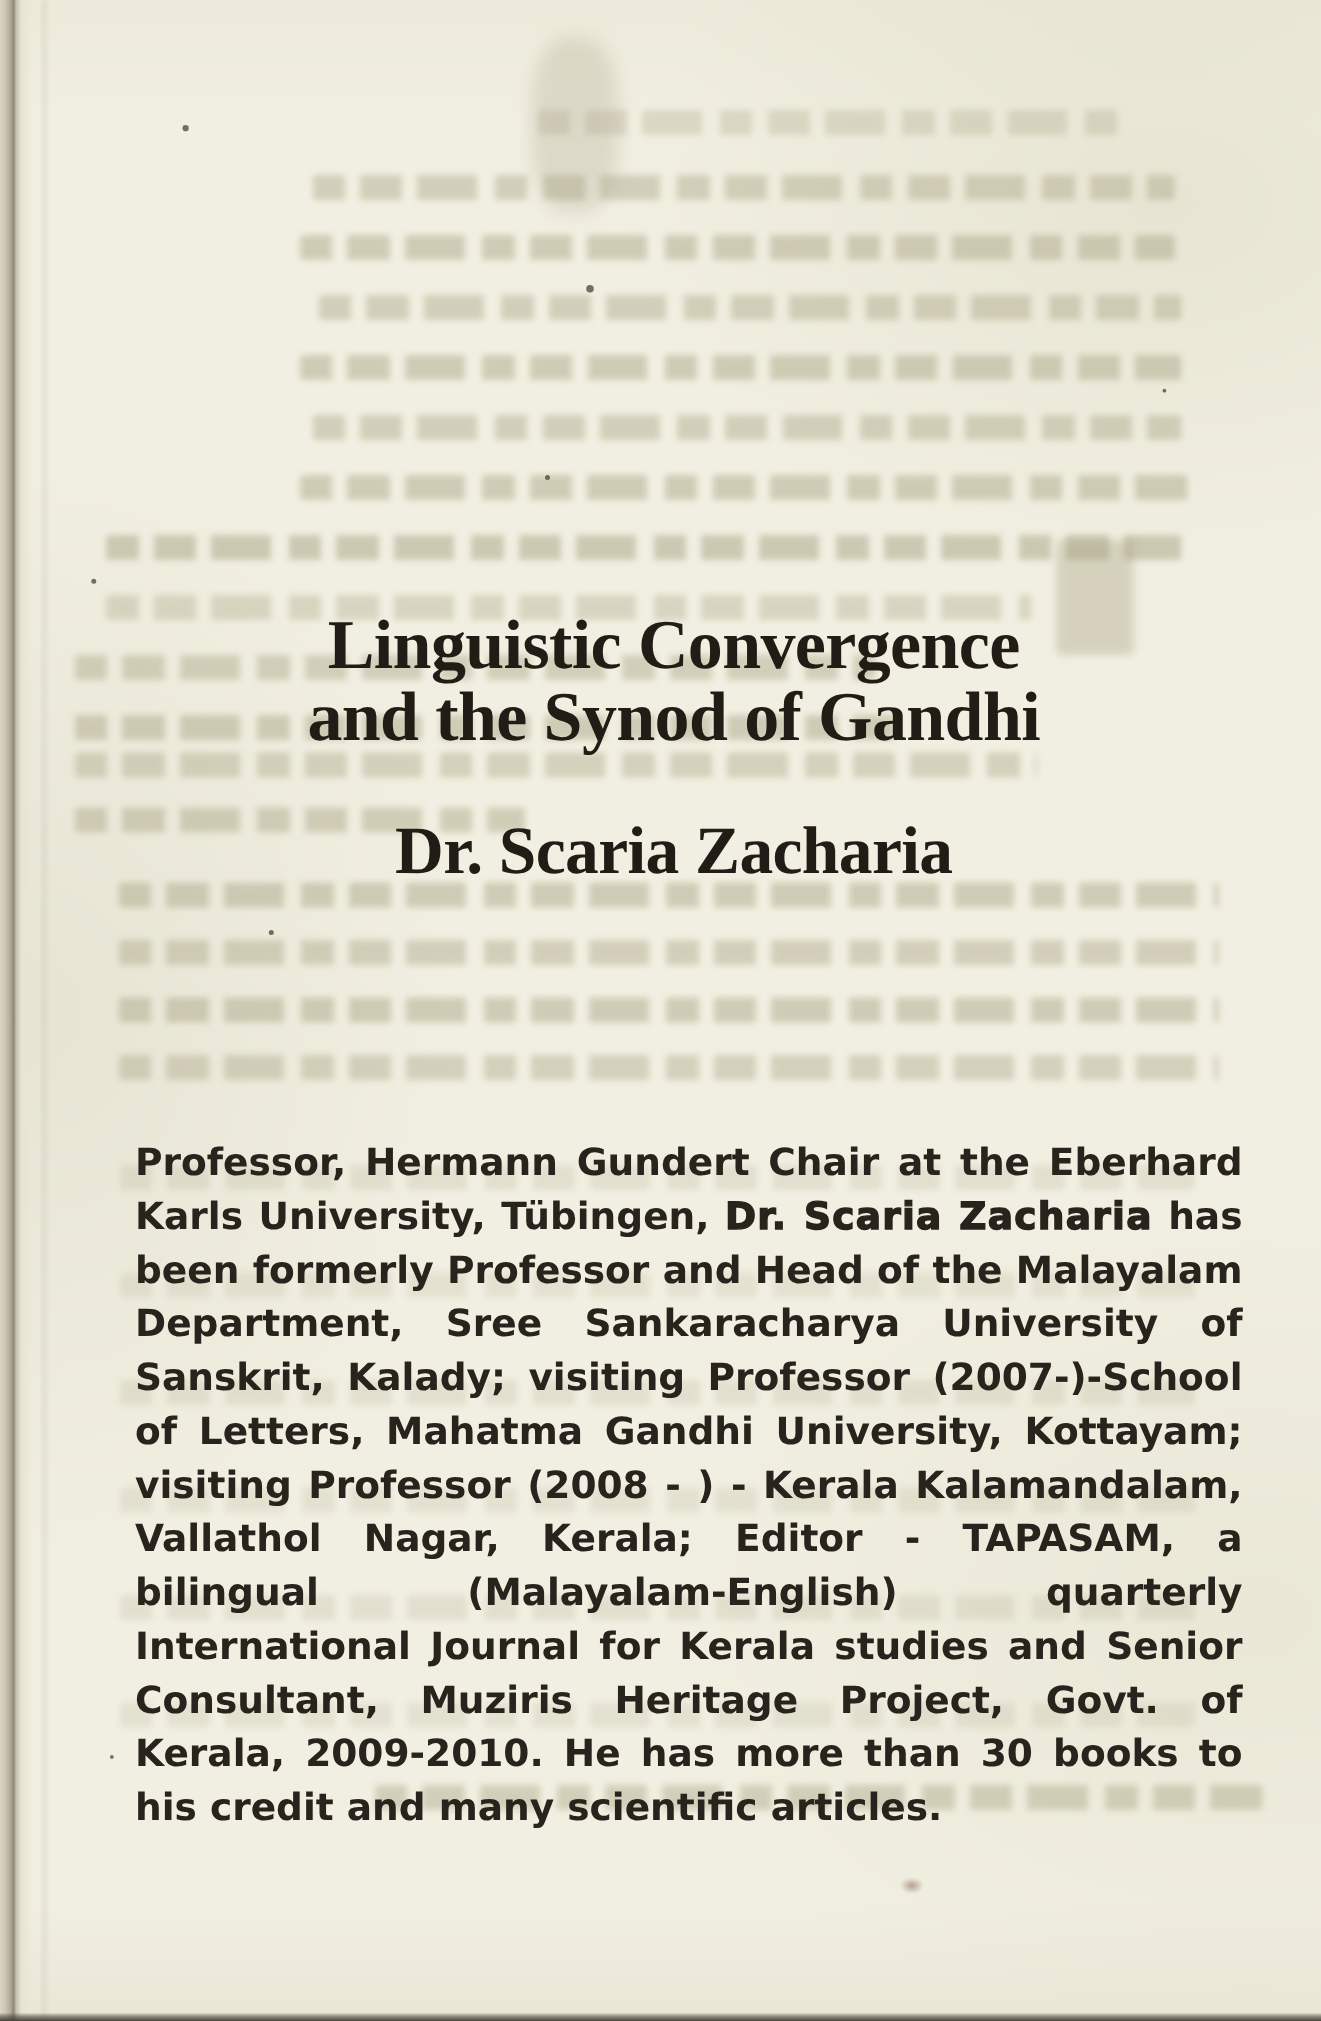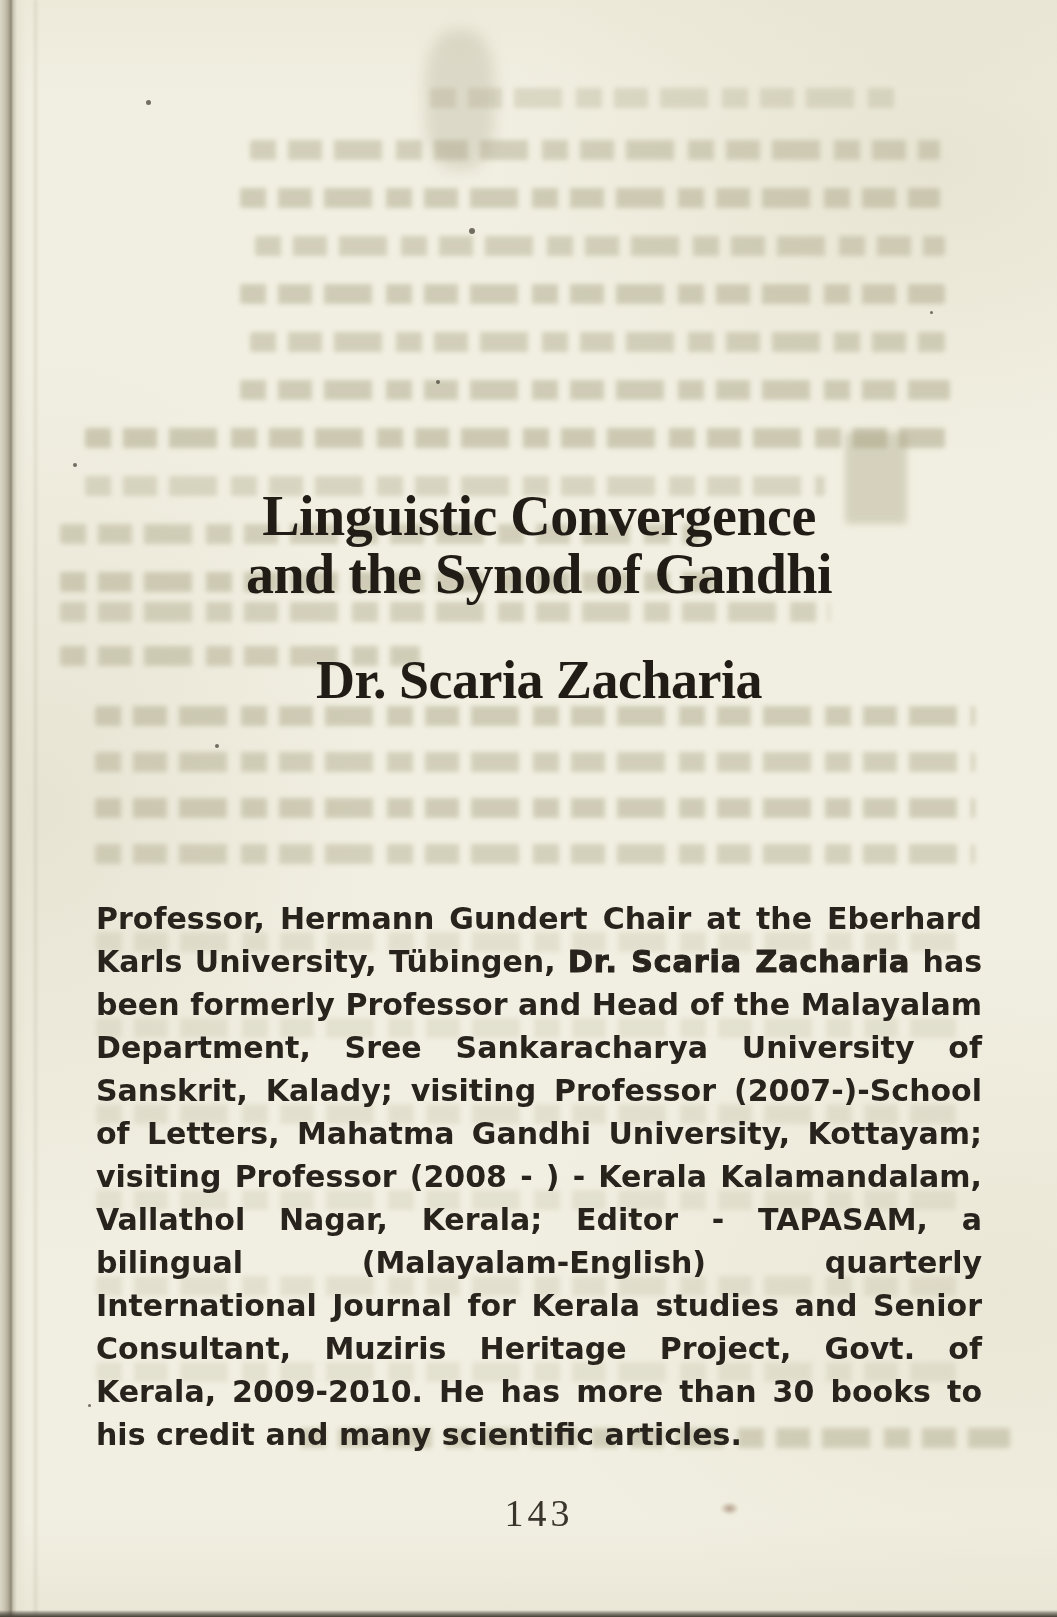--- a/index.html
+++ b/index.html
@@ -58,21 +58,21 @@
     font-family:"Liberation Serif","DejaVu Serif",serif;
     font-weight:bold;font-size:56px;line-height:58px;letter-spacing:-0.5px;
   }
   .author{
     position:absolute;left:96px;width:886px;top:651px;
     text-align:center;color:var(--title-ink);
     font-family:"Liberation Serif","DejaVu Serif",serif;
     font-weight:bold;font-size:54px;line-height:58px;letter-spacing:-0.5px;
   }
   .bio{
-    position:absolute;left:96px;width:886px;top:897px;margin:0;
+    position:absolute;left:96px;width:886px;top:897px;margin:12px;
     color:var(--ink);
     font-family:"DejaVu Sans","Liberation Sans",sans-serif;
     font-weight:bold;font-size:30px;line-height:43px;
     text-align:justify;
   }
   .bio-name{
     -webkit-text-stroke:1.1px currentColor;
     letter-spacing:1px;
   }
   .page-number{
@@ -129,21 +129,20 @@
 
   <h1 class="title" style="margin:0;">
     <div>Linguistic Convergence</div>
     <div>and the Synod of Gandhi</div>
   </h1>
 
   <div class="author">Dr. Scaria Zacharia</div>
 
   <p class="bio"><span>Professor, Hermann Gundert Chair at the Eberhard Karls University, Tübingen, </span><span class="bio-name">Dr. Scaria Zacharia</span><span> has been formerly Professor and Head of the Malayalam Department, Sree Sankaracharya University of Sanskrit, Kalady; visiting Professor (2007-)-School of Letters, Mahatma Gandhi University, Kottayam; visiting Professor (2008 - ) - Kerala Kalamandalam, Vallathol Nagar, Kerala; Editor - TAPASAM, a bilingual (Malayalam-English) quarterly International Journal for Kerala studies and Senior Consultant, Muziris Heritage Project, Govt. of Kerala, 2009-2010. He has more than 30 books to his credit and many scientific articles.</span></p>
 
-  <div class="page-number">143</div>
 
   <div class="gray-patch"></div>
   <div class="speck" style="left:146px;top:100px;width:5px;height:5px;"></div>
   <div class="speck" style="left:469px;top:228px;width:6px;height:6px;"></div>
   <div class="speck" style="left:436px;top:380px;width:4px;height:4px;"></div>
   <div class="speck" style="left:73px;top:463px;width:4px;height:4px;"></div>
   <div class="speck" style="left:930px;top:311px;width:3px;height:3px;"></div>
   <div class="speck" style="left:215px;top:744px;width:4px;height:4px;"></div>
   <div class="speck" style="left:88px;top:1404px;width:3px;height:3px;"></div>
   <div class="smudge"></div>

